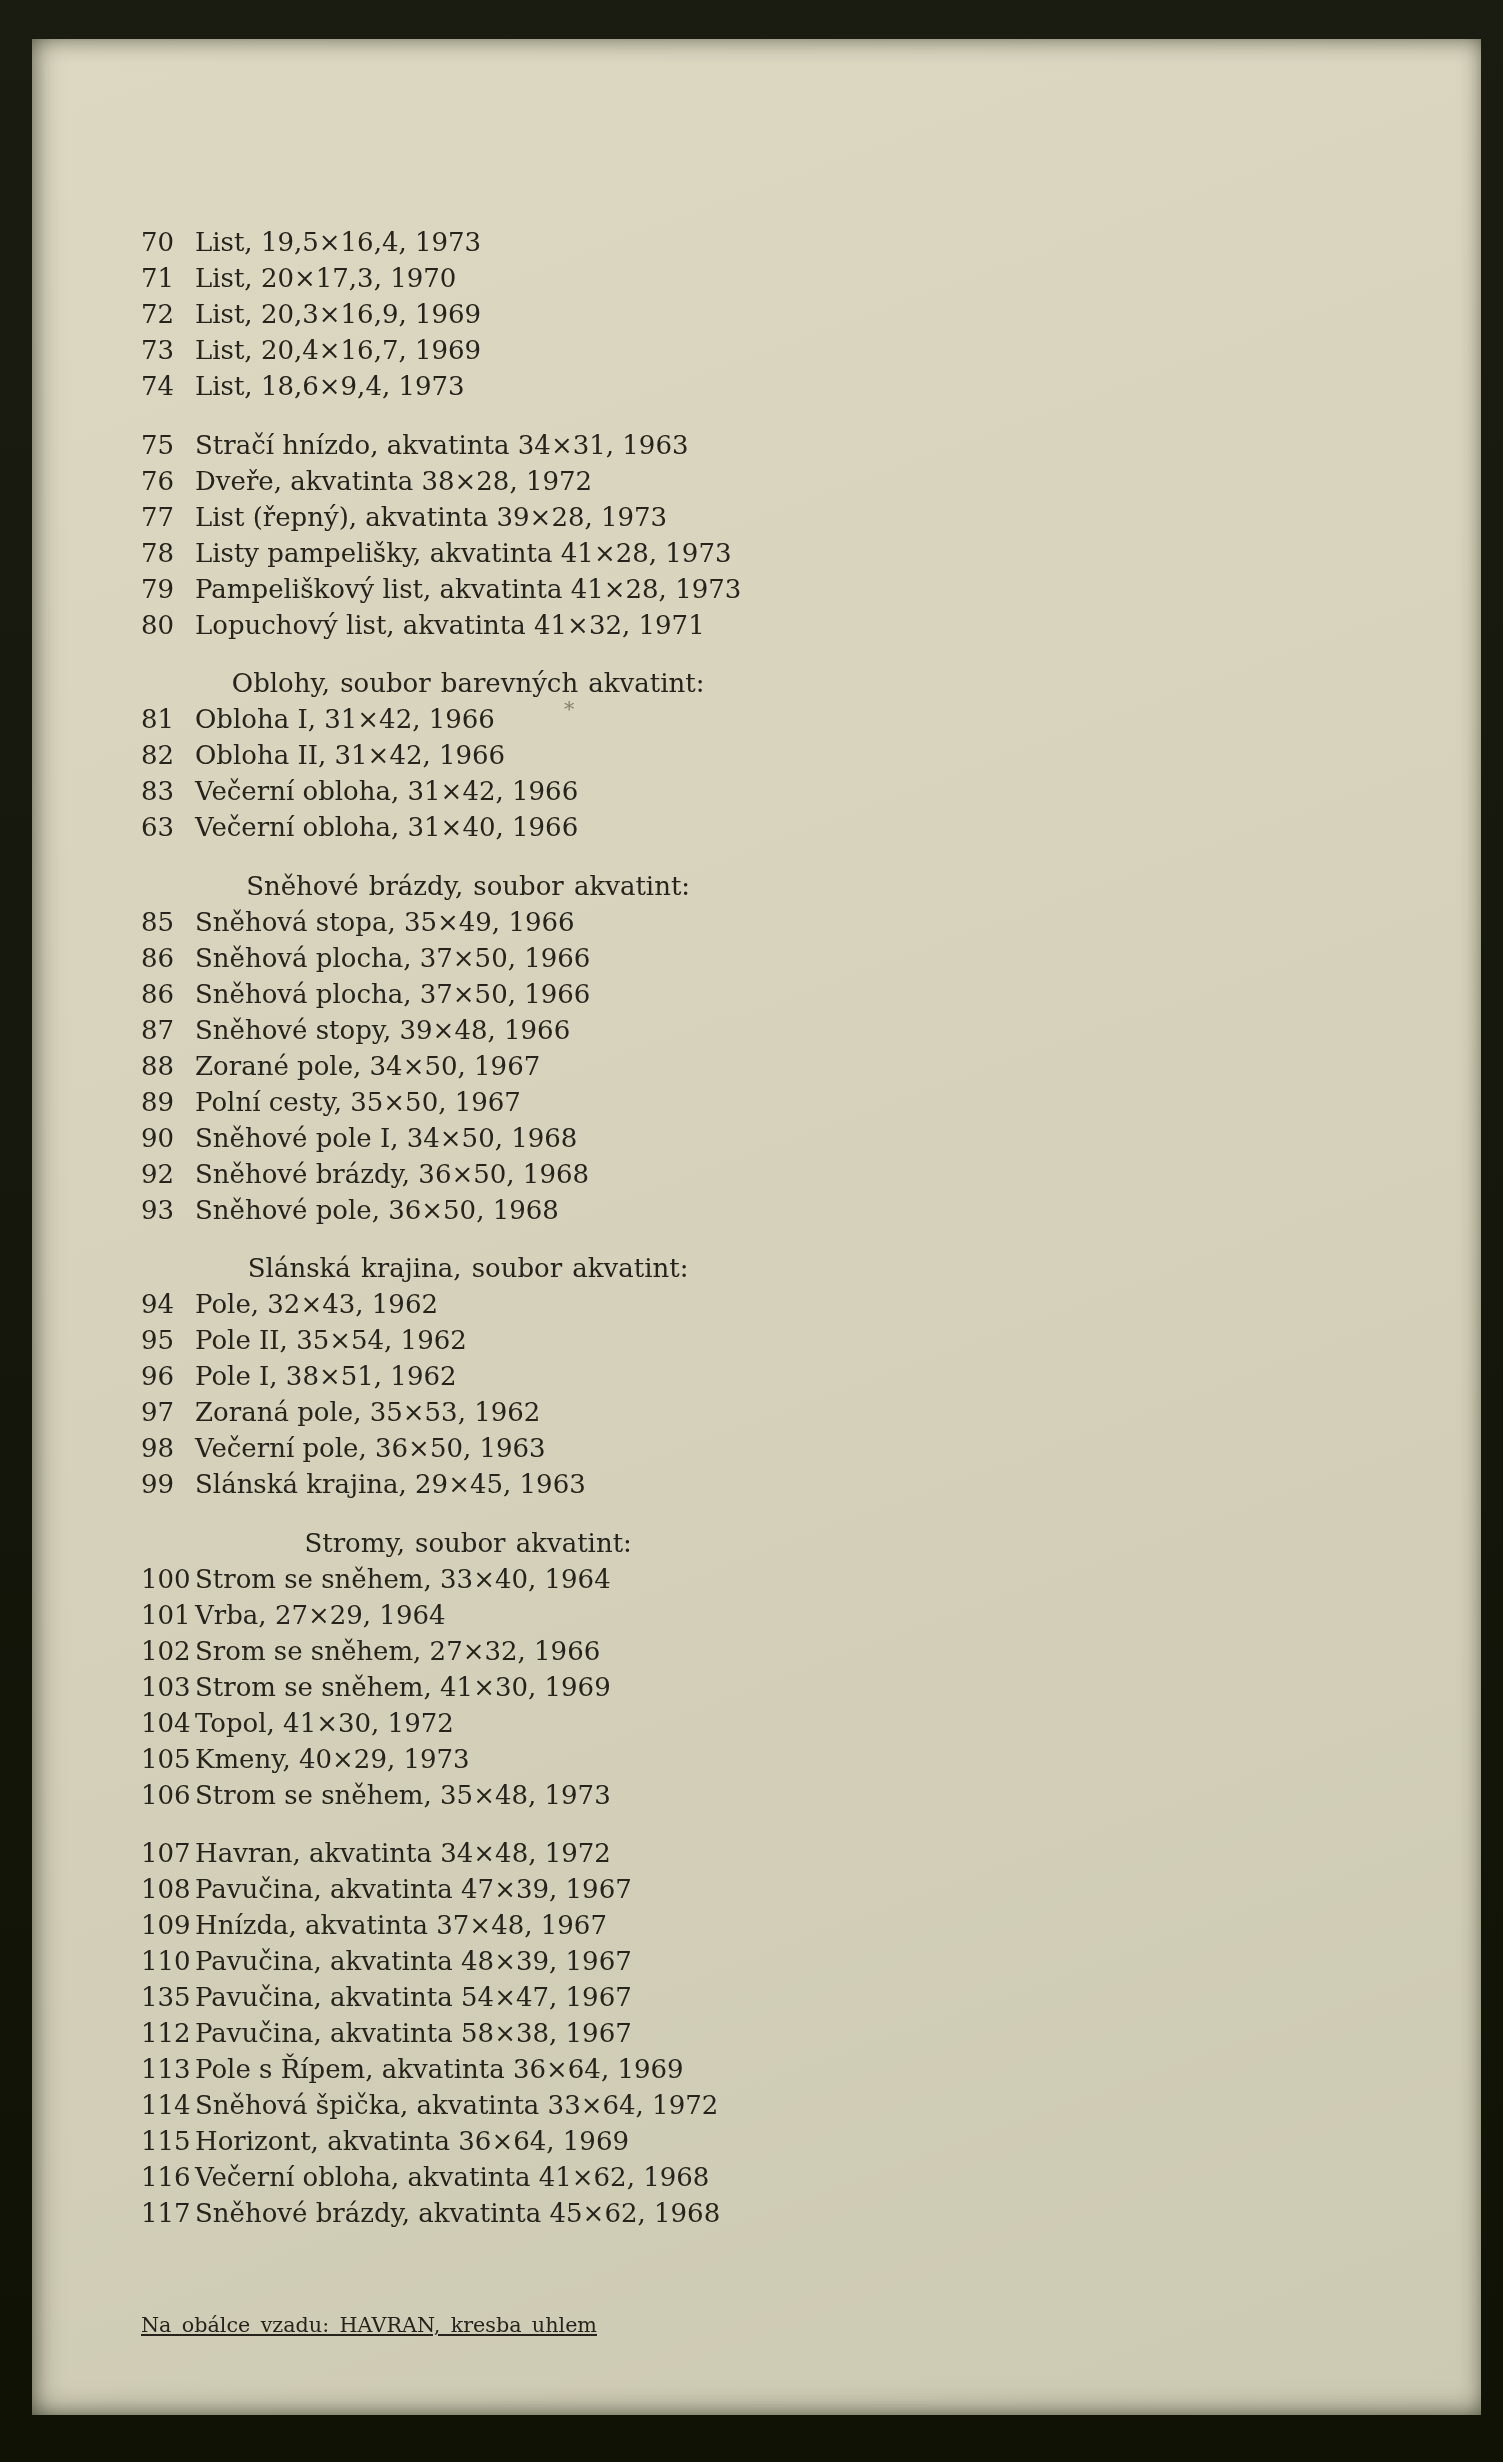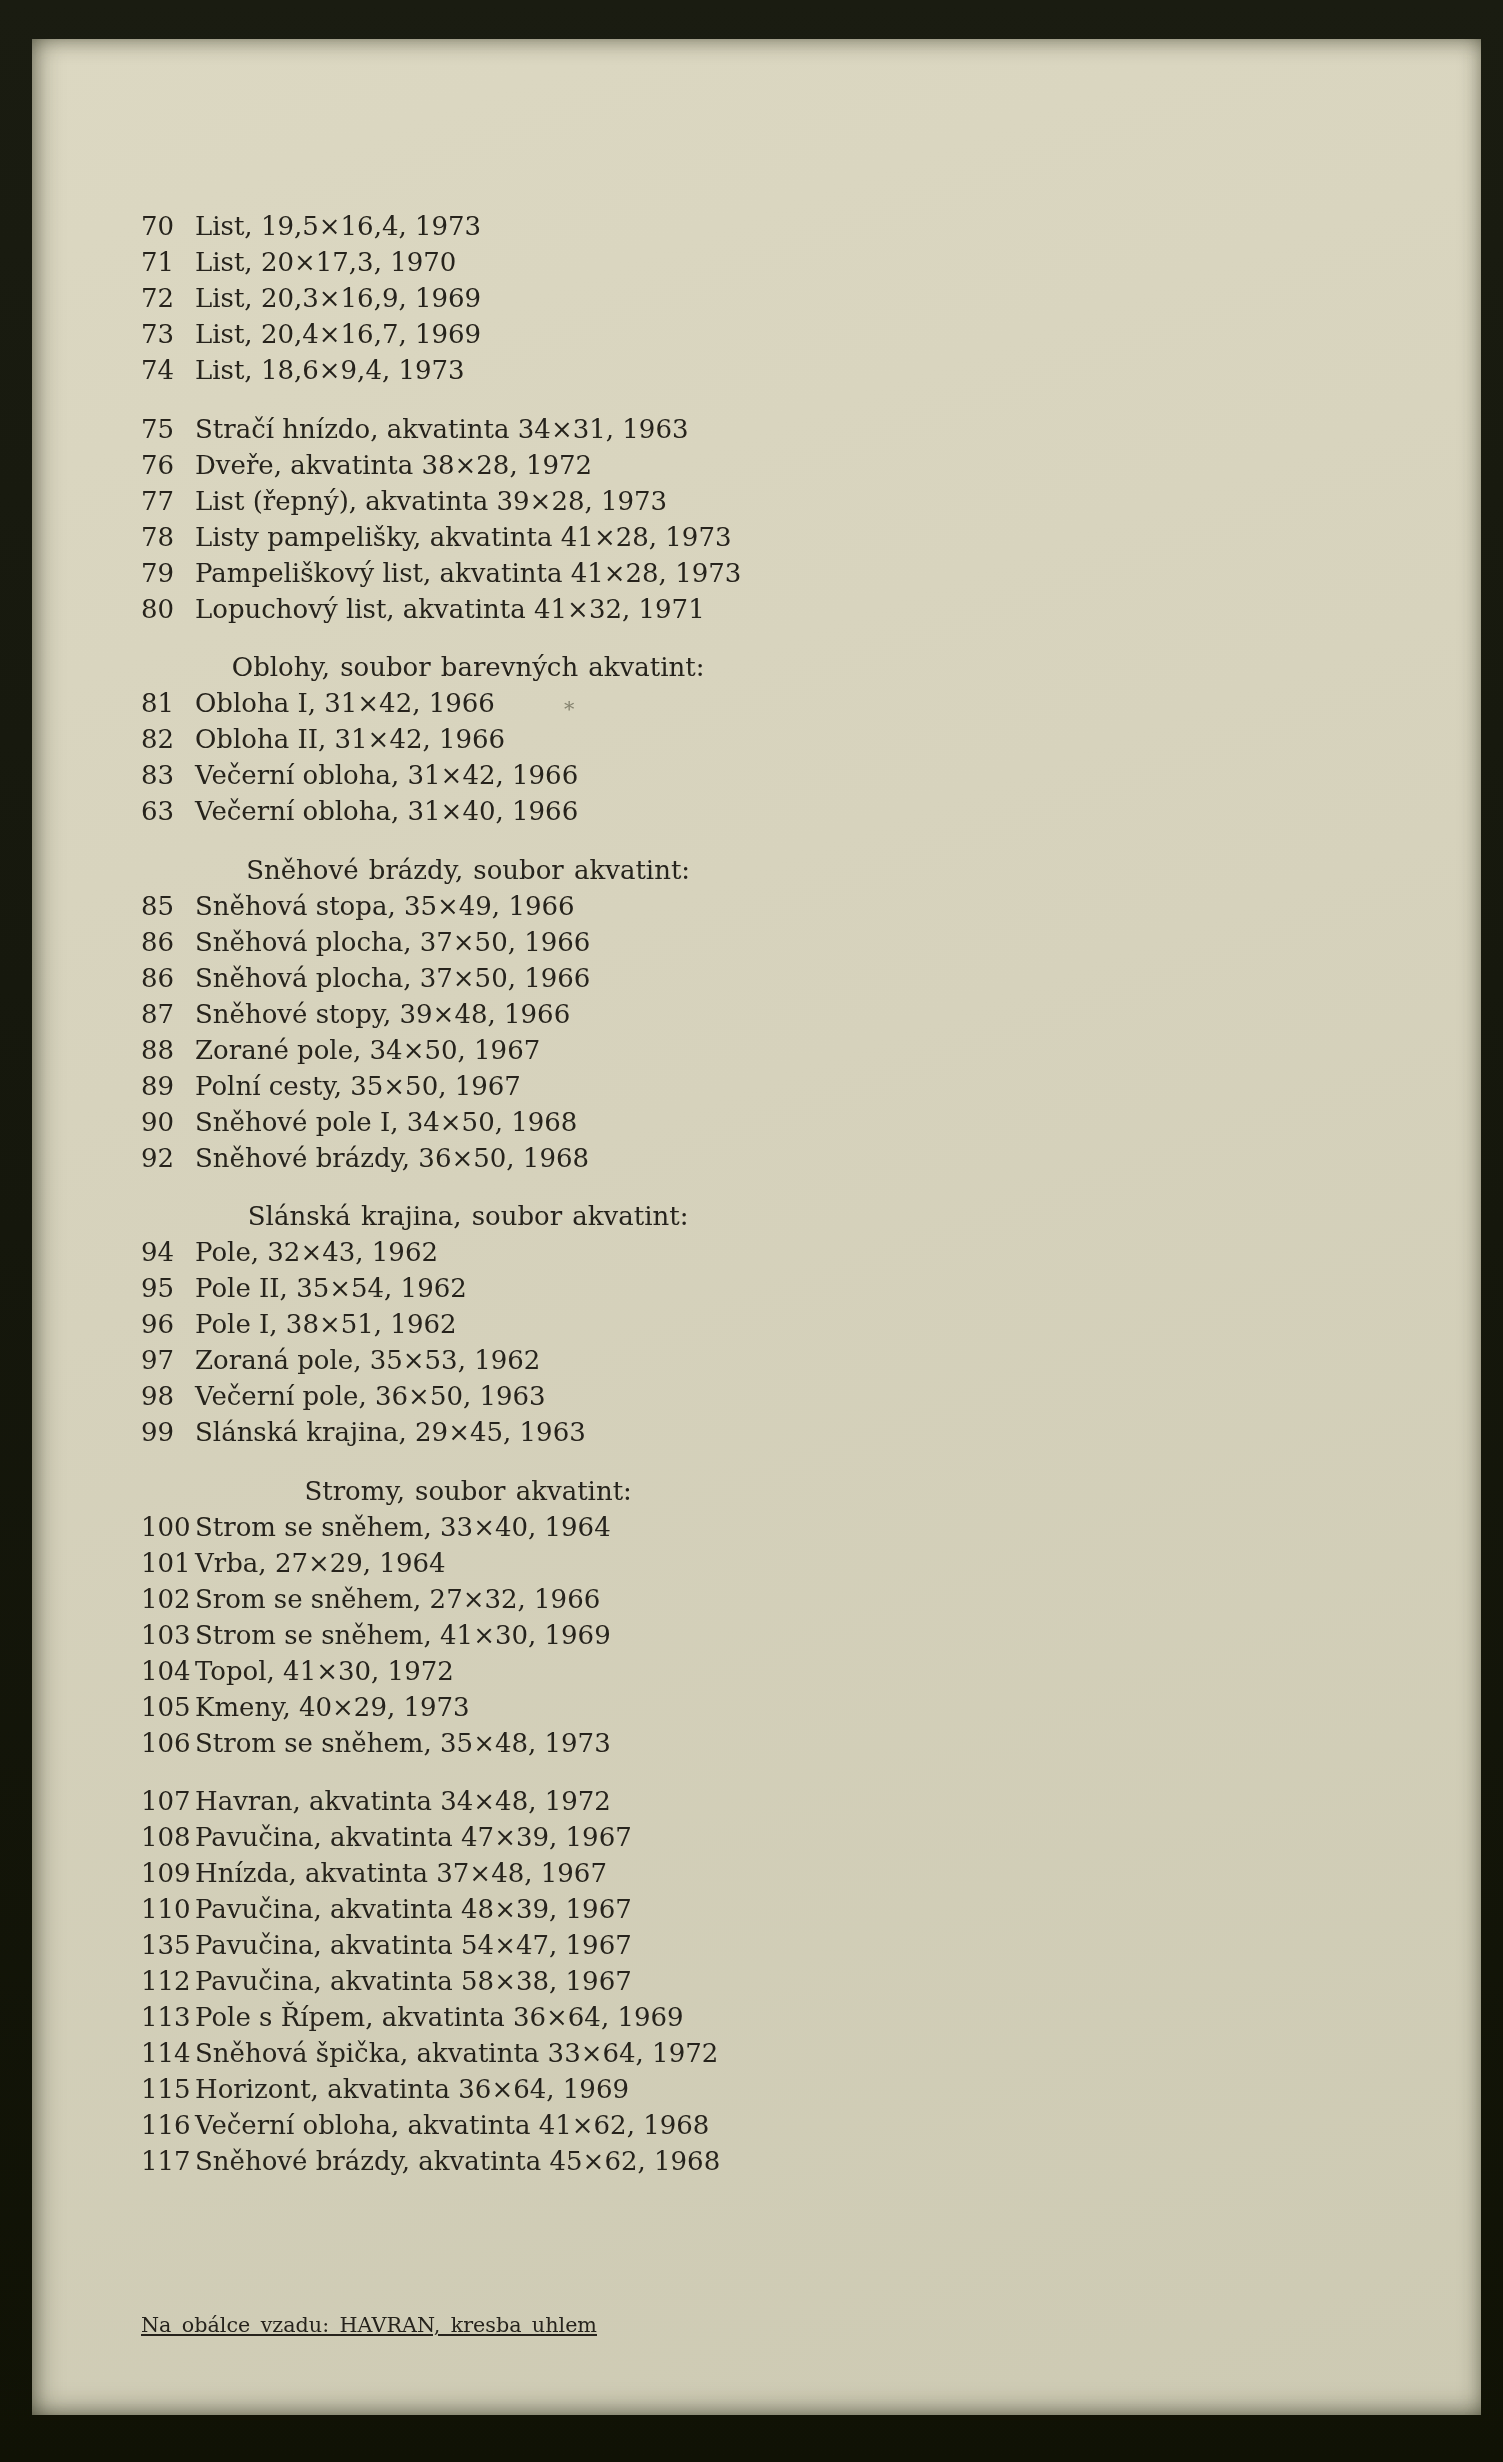--- a/index.html
+++ b/index.html
@@ -26,21 +26,21 @@
     background: linear-gradient(160deg, #dcd8c2 0%, #d6d2bc 45%, #cdcab3 100%);
     box-shadow:
       inset 15px 0 28px -13px rgba(35,38,20,.55),
       inset -11.3px 0 24.4px -13px rgba(35,38,20,.40),
       inset 0 13px 26px -15px rgba(35,38,20,.45),
       inset 0 -15px 28px -15px rgba(35,38,20,.55);
   }
   .content {
     position: absolute;
     left: 109px;
-    top: 169px;
+    top: 185px;
     color: #26231c;
     font-size: 26px;
     line-height: 36px;
   }
   .section + .section { margin-top: 22.5px; }
   .hdr {
     padding-left: 54px;
     white-space: nowrap;
     word-spacing: 1.9px;
     text-align: center;
@@ -165,20 +165,24 @@
             <span class="no">89</span>
             <span class="txt">Polní cesty, 35×50, 1967</span>
           </div>
           <div class="row">
             <span class="no">90</span>
             <span class="txt">Sněhové pole I, 34×50, 1968</span>
           </div>
           <div class="row">
             <span class="no">92</span>
             <span class="txt">Sněhové brázdy, 36×50, 1968</span>
+          </div>
+          <div class="row">
+            <span class="no">93</span>
+            <span class="txt">Sněhové pole, 36×50, 1968</span>
           </div>
         </section>
         <section class="section">
           <div class="hdr">Slánská krajina, soubor akvatint:</div>
           <div class="row">
             <span class="no">94</span>
             <span class="txt">Pole, 32×43, 1962</span>
           </div>
           <div class="row">
             <span class="no">95</span>

